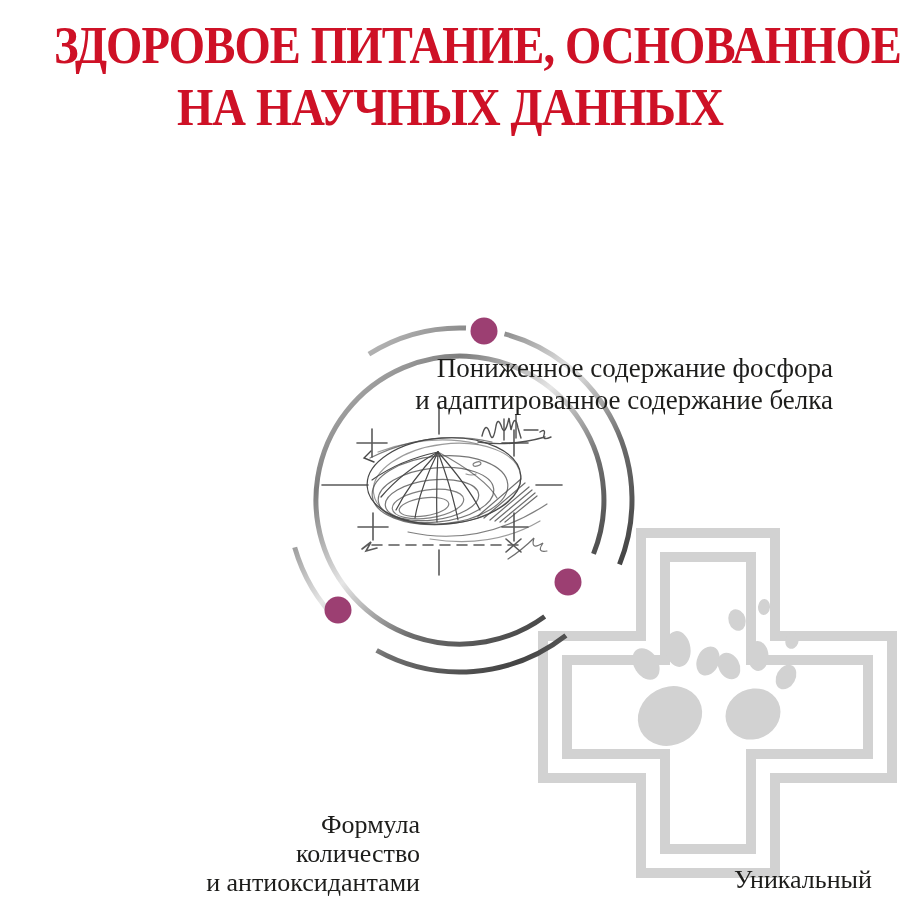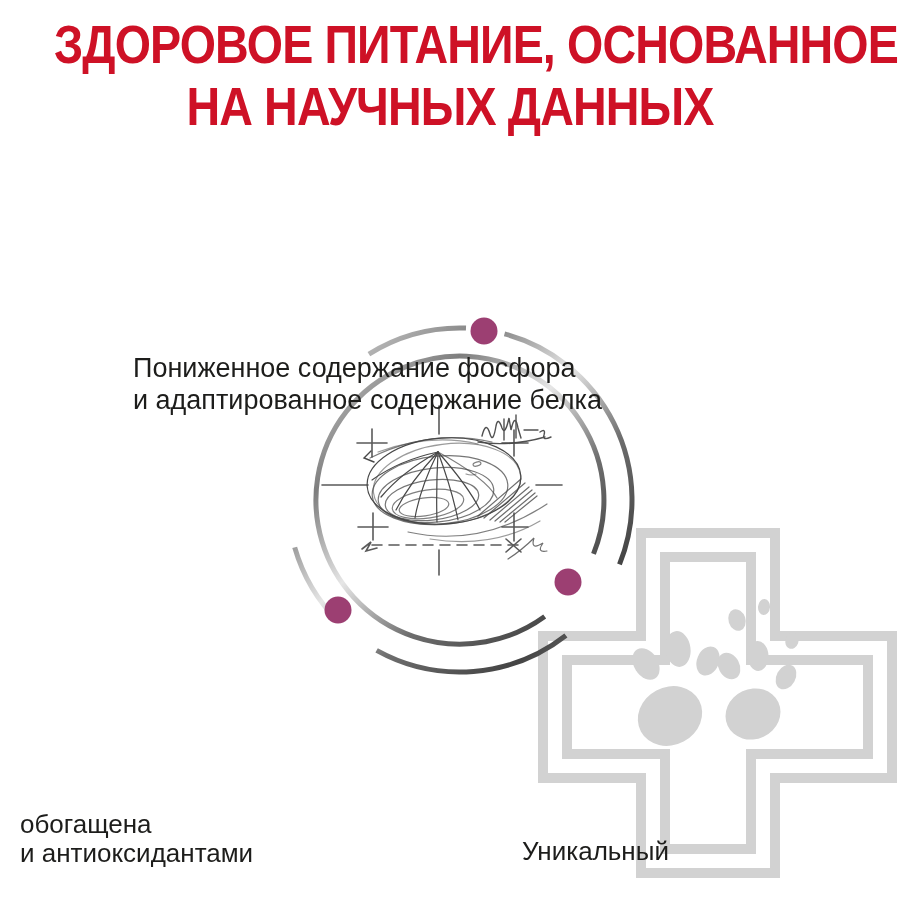--- a/index.html
+++ b/index.html
@@ -1,37 +1,37 @@
 <!DOCTYPE html>
 <html style="--title-red: #ce1126; --dot-plum: #9c3f72; --watermark-gray: #d2d2d2; --text-dark: #1d1d1b; --sketch-ink: #2f2f2f;"><head>
 <meta charset="utf-8">
 <style>
   html,body{margin:0;padding:0;background:#ffffff;}
   .canvas{
     position:relative;width:900px;height:900px;background:#fff;overflow:hidden;
-    font-family:Liberation Sans, sans-serif;
+    font-family:Liberation Serif, serif;
   }
   .headline{
     position:absolute;left:0;top:14px;width:900px;
     text-align:center;
     color:var(--title-red,#ce1126);
     font-weight:bold;
     font-size:53px;
     line-height:62px;
     letter-spacing:-1px;
     transform:scaleX(.88);
     transform-origin:50% 50%;
     white-space:nowrap;
   }
   .callout{
     position:absolute;
     color:var(--text-dark,#1d1d1b);
     font-size:26px;
     line-height:30px;
-    text-align:left;
+    text-align:right;
   }
   .callout-phosphorus{left:133px;top:228px;width:700px;font-size:27px;line-height:32px;}
   .callout-formula{left:20px;top:622px;width:400px;line-height:29px;}
   .callout-aroma{left:522px;top:590px;width:350px;}
   .diagram-svg{position:absolute;left:0;top:0;}
   .txt{position:relative;z-index:3;}
 </style>
 </head>
 <body>
 
@@ -151,21 +151,22 @@
     <div>ЗДОРОВОЕ ПИТАНИЕ, ОСНОВАННОЕ</div>
     <div>НА НАУЧНЫХ ДАННЫХ</div>
   </div>
 
   <div class="callout callout-phosphorus txt">
     <div>Пониженное содержание фосфора</div>
     <div>и адаптированное содержание белка</div>
   </div>
 
   <div class="callout callout-formula txt">
-    <div>обогащена</div>
+    <div>Формула</div>
+    <div>количество</div>
     <div>и антиоксидантами</div>
   </div>
 
   <div class="callout callout-aroma txt">
     <div>Уникальный</div>
 
   </div>
 
 </div>
 

